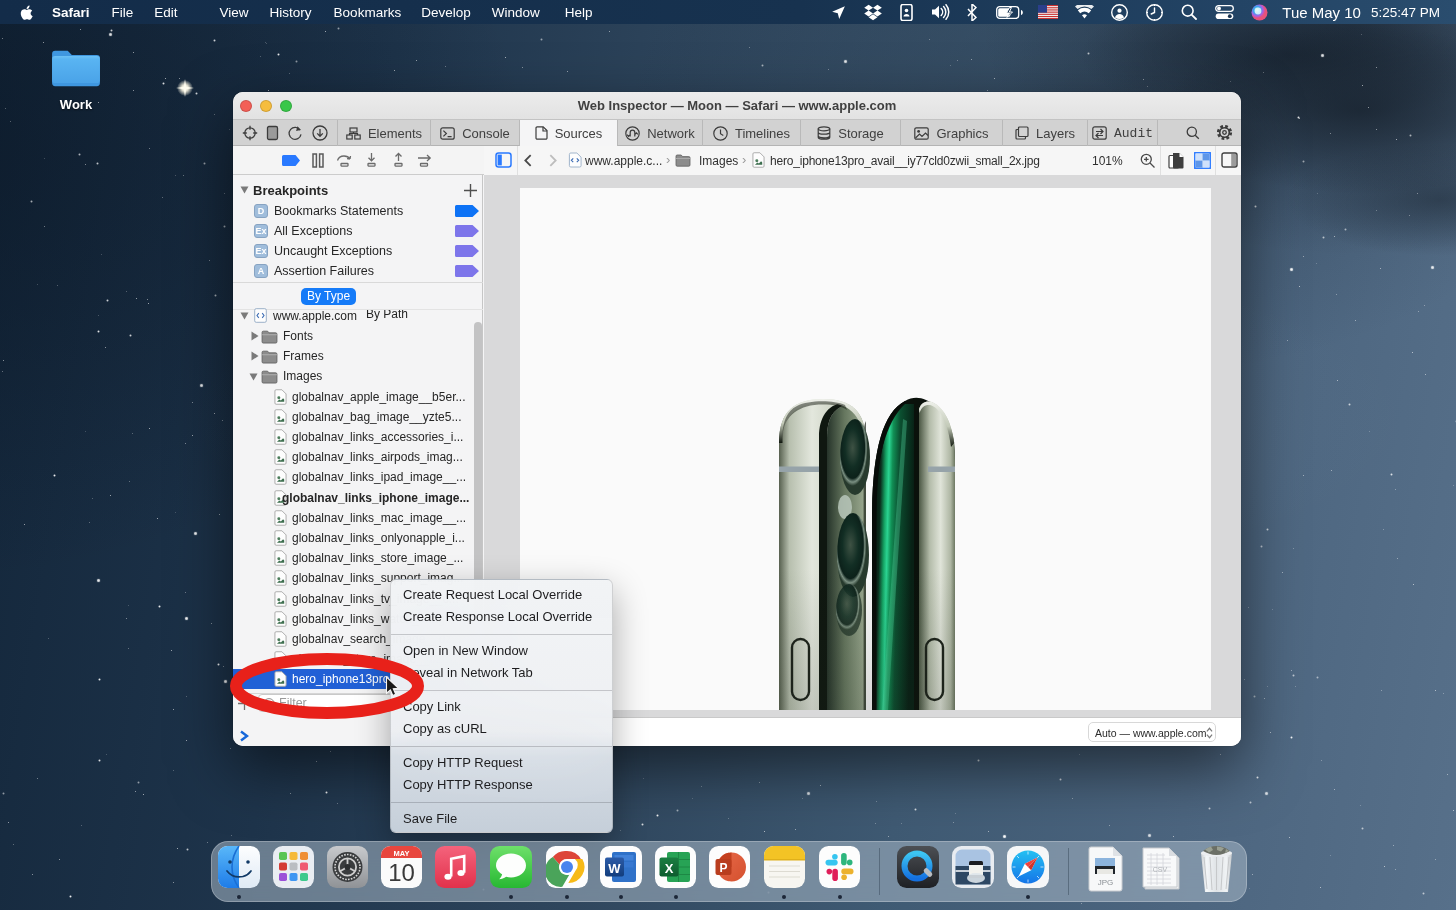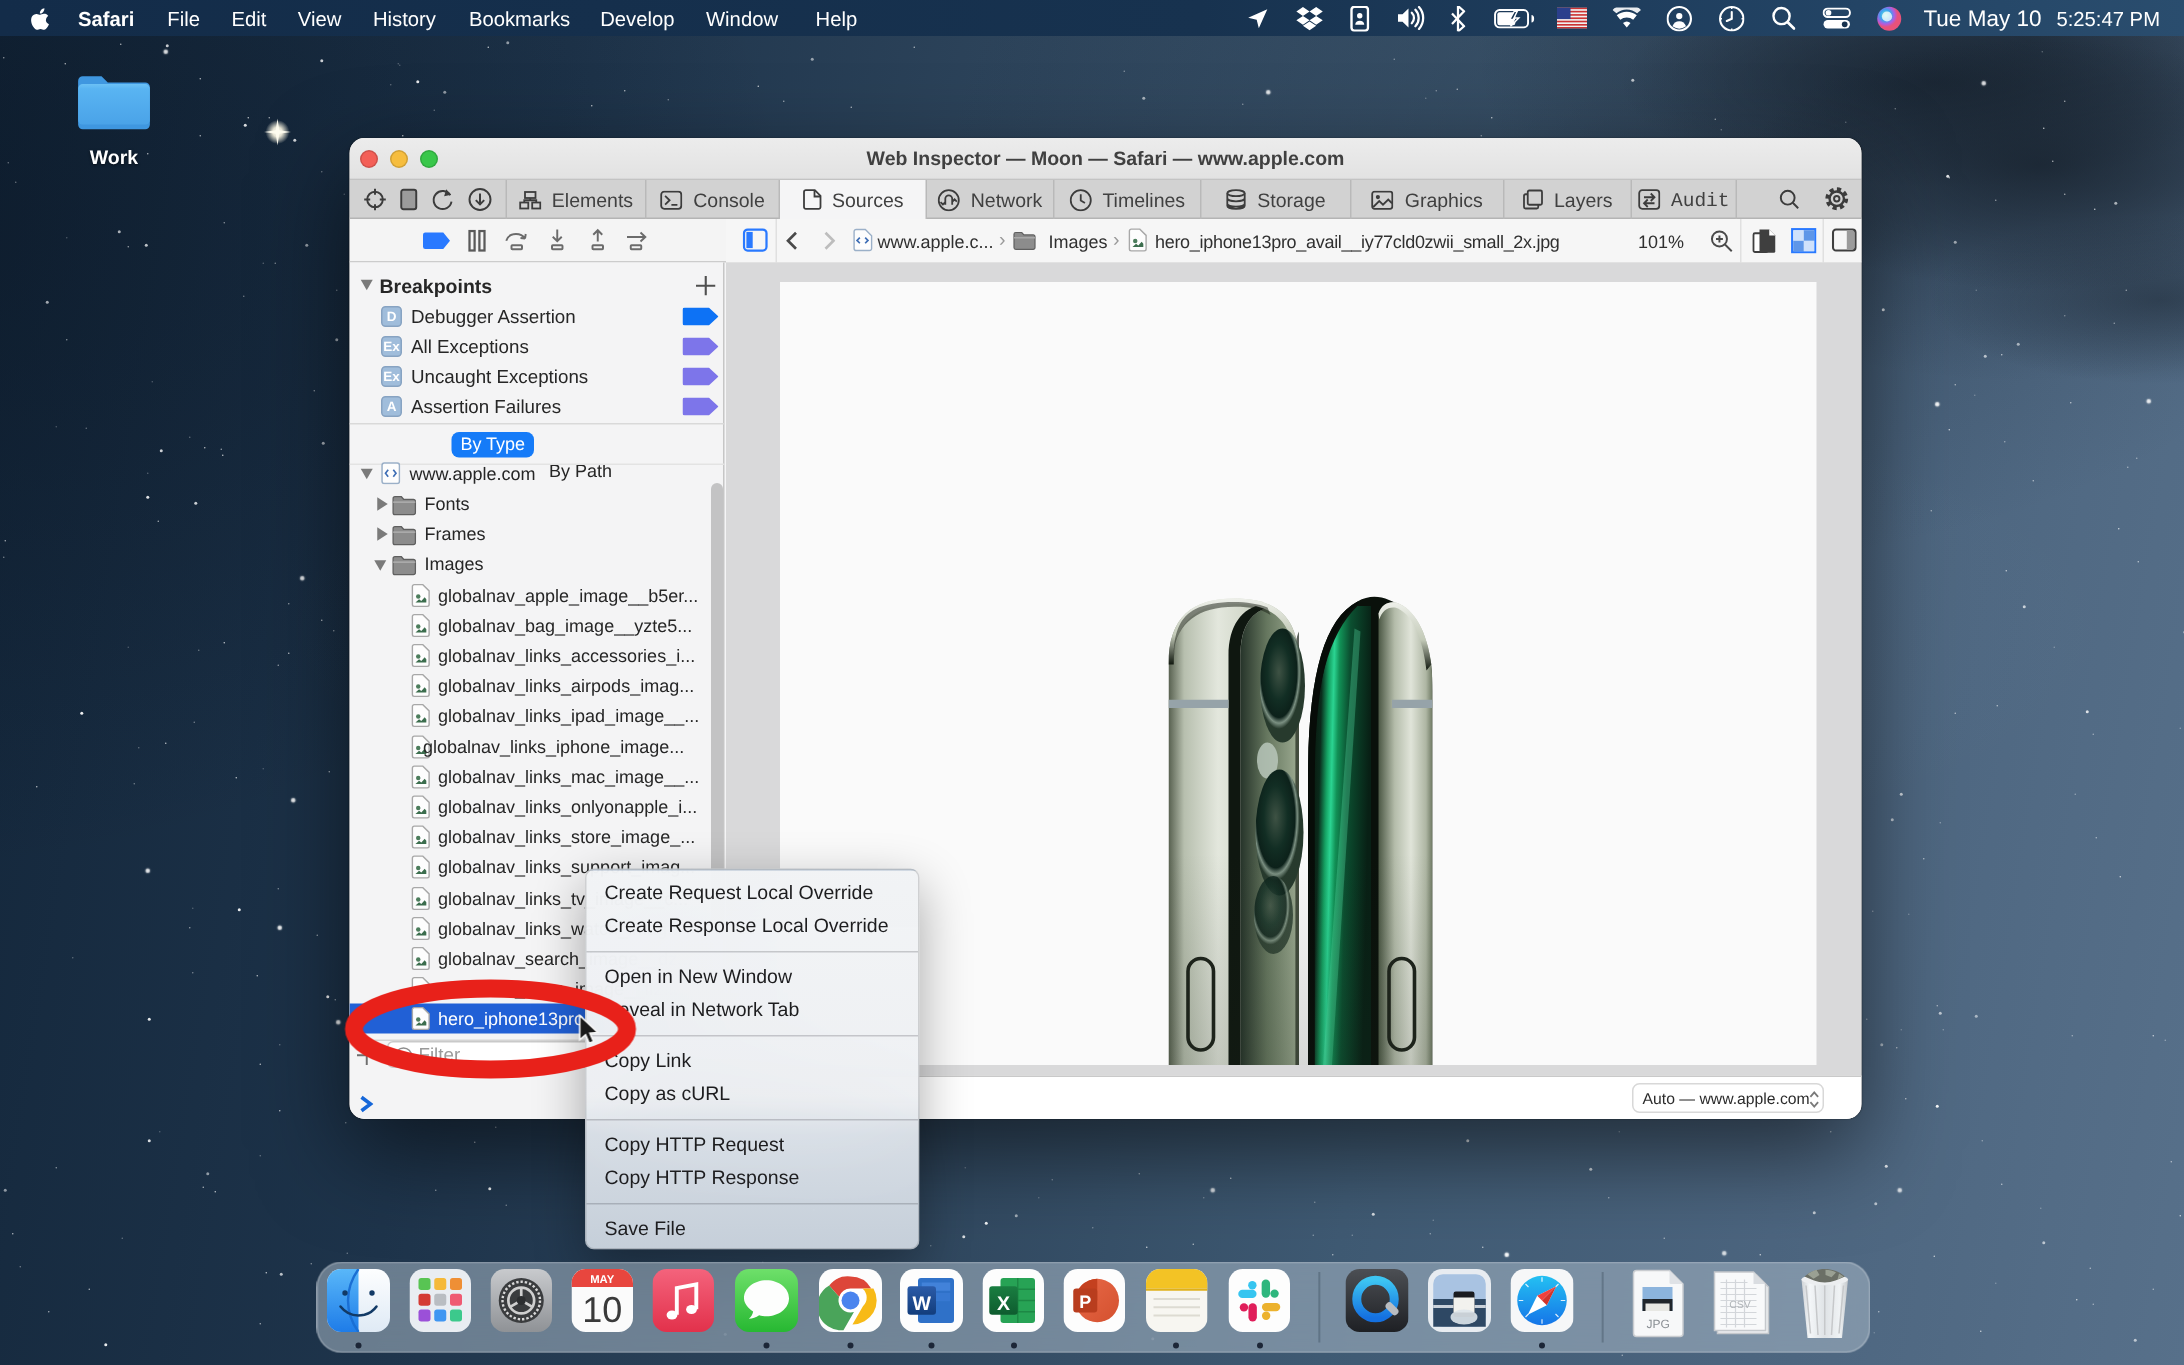--- a/index.html
+++ b/index.html
@@ -46,21 +46,21 @@
   </svg>
 </div>
 
 <div class="abs" style="left:0;top:0;width:1456px;height:24px;background:linear-gradient(90deg,#132c49 0%,#17324f 55%,#234465 85%,#2a4d6e 100%);display:flex;align-items:center;color:#fff;font-size:13.5px;">
   <svg class="abs" style="left:20px;top:5px;" width="14" height="15" viewBox="0 0 14 16" fill="#fff">
     <path d="M11.4 8.4c0-2 1.7-3 1.8-3.1-1-1.4-2.5-1.6-3-1.6-1.3-.1-2.5.75-3.1.75-.6 0-1.6-.73-2.7-.7-1.4 0-2.7.8-3.4 2C-.4 8.2.7 11.7 2.1 13.6c.7 1 1.5 2 2.6 2 1 0 1.4-.65 2.7-.65 1.3 0 1.6.65 2.7.65 1.1 0 1.8-1 2.5-2 .8-1.1 1.1-2.2 1.1-2.3 0 0-2.2-.85-2.3-2.9zM9.4 2.3C10 1.6 10.4.6 10.3-.4 9.4-.35 8.4.2 7.8.9 7.3 1.5 6.8 2.5 6.9 3.5c1 .1 2-.5 2.5-1.2z" transform="translate(0,1) scale(0.95)"></path>
   </svg>
   <span style="margin-left:52px;font-weight:700;">Safari</span>
   <span style="margin-left:22px;">File</span>
   <span style="margin-left:21px;">Edit</span>
-  <span style="margin-left:21px;">View</span>
+  <span style="margin-left:42px;">View</span>
   <span style="margin-left:21px;">History</span>
   <span style="margin-left:22px;">Bookmarks</span>
   <span style="margin-left:20px;">Develop</span>
   <span style="margin-left:21px;">Window</span>
   <span style="margin-left:25px;">Help</span>
   <div class="abs" style="right:16px;top:0;height:24px;display:flex;align-items:center;gap:0;">
     <svg width="17" height="17" viewBox="0 0 24 24" fill="#fff" style="margin-right:17px;">
         <path d="M21 3L3 11l8 2 2 8z"></path>
       </svg>
     <svg width="19" height="17" viewBox="0 0 24 22" fill="#fff" style="margin-right:17px;">
@@ -313,21 +313,21 @@
   <div class="abs" style="left:0;top:83px;width:250px;height:571px;background:#f4f4f5;border-right:1px solid #c6c6c6;font-size:12px;color:#262626;">
     <svg class="abs" style="left:7px;top:11px;" width="9" height="8" viewBox="0 0 9 8">
         <path d="M0.5 0.5h8L4.5 7.5z" fill="#7a7a7a"></path>
       </svg>
     <span class="abs" style="left:20px;top:8px;font-weight:700;font-size:13px;">Breakpoints</span>
     <svg class="abs" style="left:231px;top:9px;" width="13" height="13" viewBox="0 0 13 13" stroke="#4f4f4f" stroke-width="1.4">
         <path d="M6.5 0v13M0 6.5h13"></path>
       </svg>
     <div class="bprow" style="top:26px;">
         <span class="badge">D</span>
-        <span class="bplabel">Debugger Assertion</span>
+        <span class="bplabel">Bookmarks Statements</span>
         <svg class="pill" viewBox="0 0 24 12">
           <path d="M0 1.5A1.5 1.5 0 011.5 0h16L24 6l-6.5 6h-16A1.5 1.5 0 010 10.5z" fill="#0d72f5"></path>
         </svg>
       </div>
     <div class="bprow" style="top:46px;">
         <span class="badge">Ex</span>
         <span class="bplabel">All Exceptions</span>
         <svg class="pill" viewBox="0 0 24 12">
           <path d="M0 1.5A1.5 1.5 0 011.5 0h16L24 6l-6.5 6h-16A1.5 1.5 0 010 10.5z" fill="#7d75ea"></path>
         </svg>
@@ -411,21 +411,21 @@
         <path d="M1 2a1.3 1.3 0 011.3-1.3h6.2L13 5.2V15a1.3 1.3 0 01-1.3 1.3H2.3A1.3 1.3 0 011 15z" fill="#fdfdfd" stroke="#a8a8a8" stroke-width="1"></path>
         <circle cx="5.2" cy="9.2" r="1.6" fill="#4c7d5c"></circle>
         <path d="M3.2 13.6l2.6-2.4 1.6 1.2 2.4-2.6 1.2 1.4v2.4z" fill="#3c6e4e"></path>
       </svg>
     <span class="abs" style="left:59px;top:295.3px;white-space:nowrap;">globalnav_links_ipad_image__...</span>
     <svg class="abs" style="left:41px;top:314.5px;" width="13" height="16" viewBox="0 0 14 17">
         <path d="M1 2a1.3 1.3 0 011.3-1.3h6.2L13 5.2V15a1.3 1.3 0 01-1.3 1.3H2.3A1.3 1.3 0 011 15z" fill="#fdfdfd" stroke="#a8a8a8" stroke-width="1"></path>
         <circle cx="5.2" cy="9.2" r="1.6" fill="#4c7d5c"></circle>
         <path d="M3.2 13.6l2.6-2.4 1.6 1.2 2.4-2.6 1.2 1.4v2.4z" fill="#3c6e4e"></path>
       </svg>
-    <span class="abs" style="left:49px;top:315.5px;white-space:nowrap;">globalnav_links_iphone_image...</span>
+    <span class="abs" style="left:49px;top:315.5px;white-space:nowrap;font-weight:bold;">globalnav_links_iphone_image...</span>
     <svg class="abs" style="left:41px;top:334.7px;" width="13" height="16" viewBox="0 0 14 17">
         <path d="M1 2a1.3 1.3 0 011.3-1.3h6.2L13 5.2V15a1.3 1.3 0 01-1.3 1.3H2.3A1.3 1.3 0 011 15z" fill="#fdfdfd" stroke="#a8a8a8" stroke-width="1"></path>
         <circle cx="5.2" cy="9.2" r="1.6" fill="#4c7d5c"></circle>
         <path d="M3.2 13.6l2.6-2.4 1.6 1.2 2.4-2.6 1.2 1.4v2.4z" fill="#3c6e4e"></path>
       </svg>
     <span class="abs" style="left:59px;top:335.7px;white-space:nowrap;">globalnav_links_mac_image__...</span>
     <svg class="abs" style="left:41px;top:354.9px;" width="13" height="16" viewBox="0 0 14 17">
         <path d="M1 2a1.3 1.3 0 011.3-1.3h6.2L13 5.2V15a1.3 1.3 0 01-1.3 1.3H2.3A1.3 1.3 0 011 15z" fill="#fdfdfd" stroke="#a8a8a8" stroke-width="1"></path>
         <circle cx="5.2" cy="9.2" r="1.6" fill="#4c7d5c"></circle>
         <path d="M3.2 13.6l2.6-2.4 1.6 1.2 2.4-2.6 1.2 1.4v2.4z" fill="#3c6e4e"></path>

